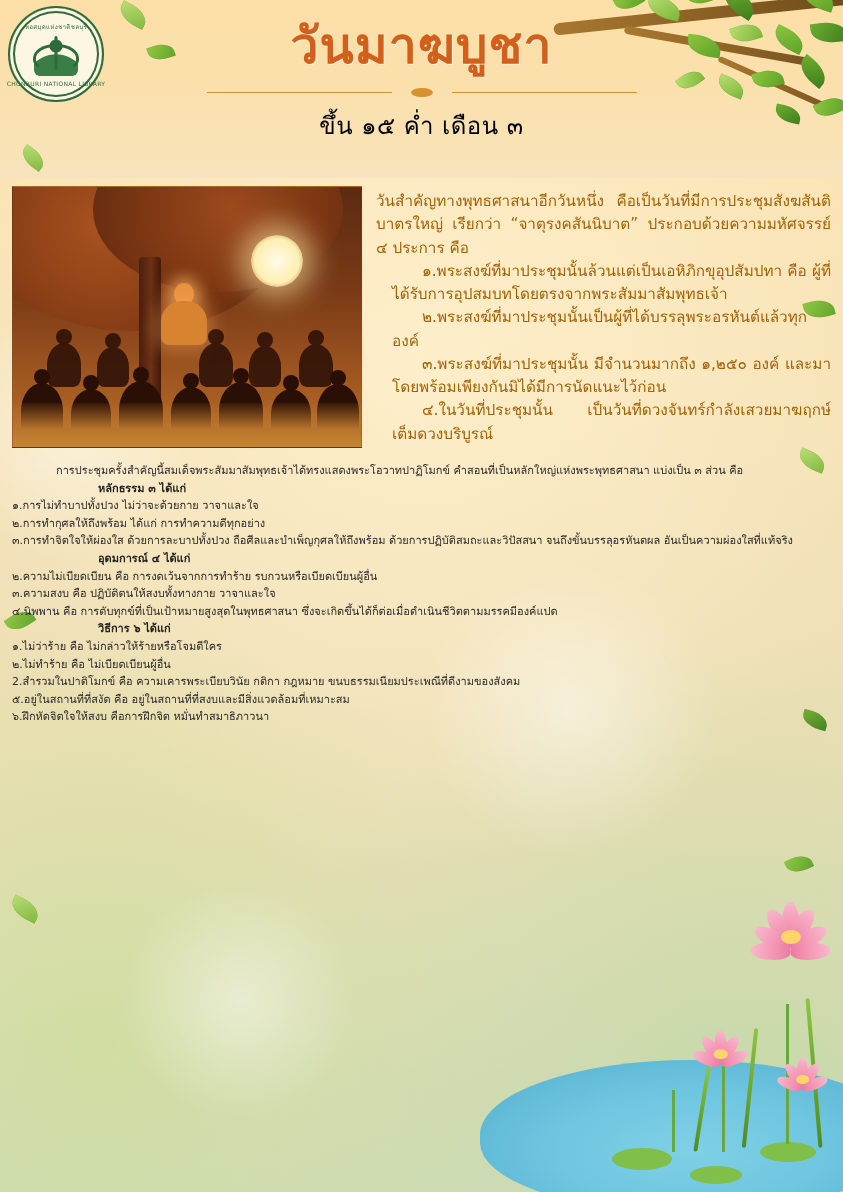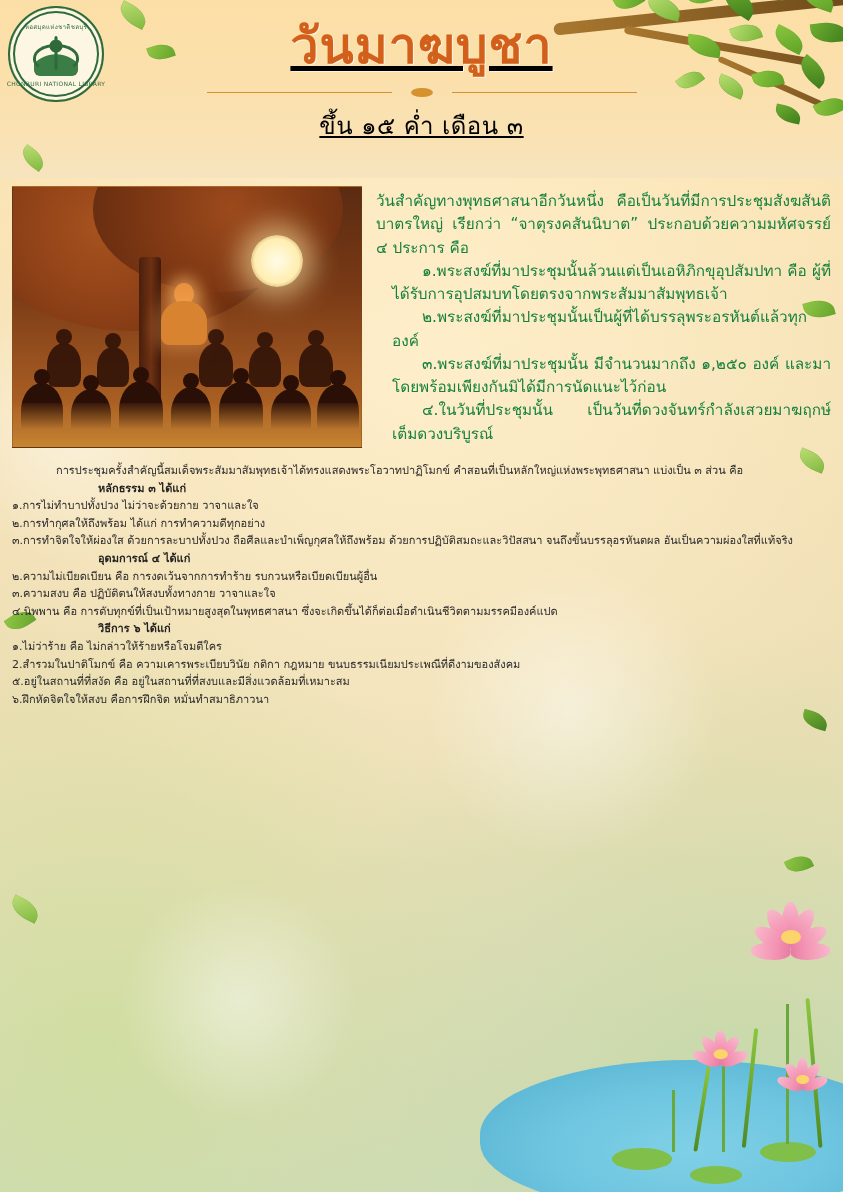--- a/index.html
+++ b/index.html
@@ -85,21 +85,20 @@
     border: 3px solid #2f6b3a;
     border-radius: 50% 50% 45% 45%;
     border-bottom-color: transparent;
   }
 
   .title-wrap {
     position: absolute;
     left: 0; right: 0; top: 18px;
     text-align: center;
     z-index: 4;
-    text-decoration: underline;
   }
   .main-title {
     font-family: "DejaVu Sans", sans-serif;
     font-size: 50px;
     font-weight: bold;
     color: #d2601a;
     letter-spacing: 1px;
     text-shadow: 1px 1px 0 rgba(255,255,255,0.65);
     line-height: 1.15;
   }
@@ -226,21 +225,21 @@
   }
   .ill-ground {
     position: absolute; left: 0; right: 0; bottom: 0; height: 44px;
     background: linear-gradient(180deg, rgba(180,100,40,0.1), #b9752d 60%, #c8852f 100%);
   }
 
   .intro-text {
     flex: 1;
     font-size: 15.3px;
     line-height: 1.52;
-    color: #15803d;
+    color: #a16207;
     text-align: justify;
     padding-top: 4px;
   }
   .indent { text-indent: 30px; display: block; margin-left: 16px; }
 
   .body-text {
     margin-top: 14px;
     font-size: 11px;
     line-height: 1.60;
     color: #2b2b2b;
@@ -400,20 +399,21 @@
     <p>๒.การทำกุศลให้ถึงพร้อม ได้แก่ การทำความดีทุกอย่าง</p>
     <p>๓.การทำจิตใจให้ผ่องใส ด้วยการละบาปทั้งปวง ถือศีลและบำเพ็ญกุศลให้ถึงพร้อม ด้วยการปฏิบัติสมถะและวิปัสสนา จนถึงขั้นบรรลุอรหันตผล อันเป็นความผ่องใสที่แท้จริง</p>
 
     <p class="heading-line">อุดมการณ์ ๔ ได้แก่</p>
     <p>๒.ความไม่เบียดเบียน คือ การงดเว้นจากการทำร้าย รบกวนหรือเบียดเบียนผู้อื่น</p>
     <p>๓.ความสงบ คือ ปฏิบัติตนให้สงบทั้งทางกาย วาจาและใจ</p>
     <p>๔.นิพพาน คือ การดับทุกข์ที่เป็นเป้าหมายสูงสุดในพุทธศาสนา ซึ่งจะเกิดขึ้นได้ก็ต่อเมื่อดำเนินชีวิตตามมรรคมีองค์แปด</p>
 
     <p class="heading-line">วิธีการ ๖ ได้แก่</p>
     <p>๑.ไม่ว่าร้าย คือ ไม่กล่าวให้ร้ายหรือโจมตีใคร</p>
+    <p>๒.ไม่ทำร้าย คือ ไม่เบียดเบียนผู้อื่น</p>
     <p>2.สำรวมในปาติโมกข์ คือ ความเคารพระเบียบวินัย กติกา กฎหมาย ขนบธรรมเนียมประเพณีที่ดีงามของสังคม</p>
     <p>๕.อยู่ในสถานที่ที่สงัด คือ อยู่ในสถานที่ที่สงบและมีสิ่งแวดล้อมที่เหมาะสม</p>
     <p>๖.ฝึกหัดจิตใจให้สงบ คือการฝึกจิต หมั่นทำสมาธิภาวนา</p>
   </div>
 </div>
 
 <div class="pond"></div>
 
 <div class="lily-pad" style="left:612px; bottom:22px; width:60px; height:22px;"></div>
 <div class="lily-pad" style="left:690px; bottom:8px; width:52px; height:18px;"></div>

